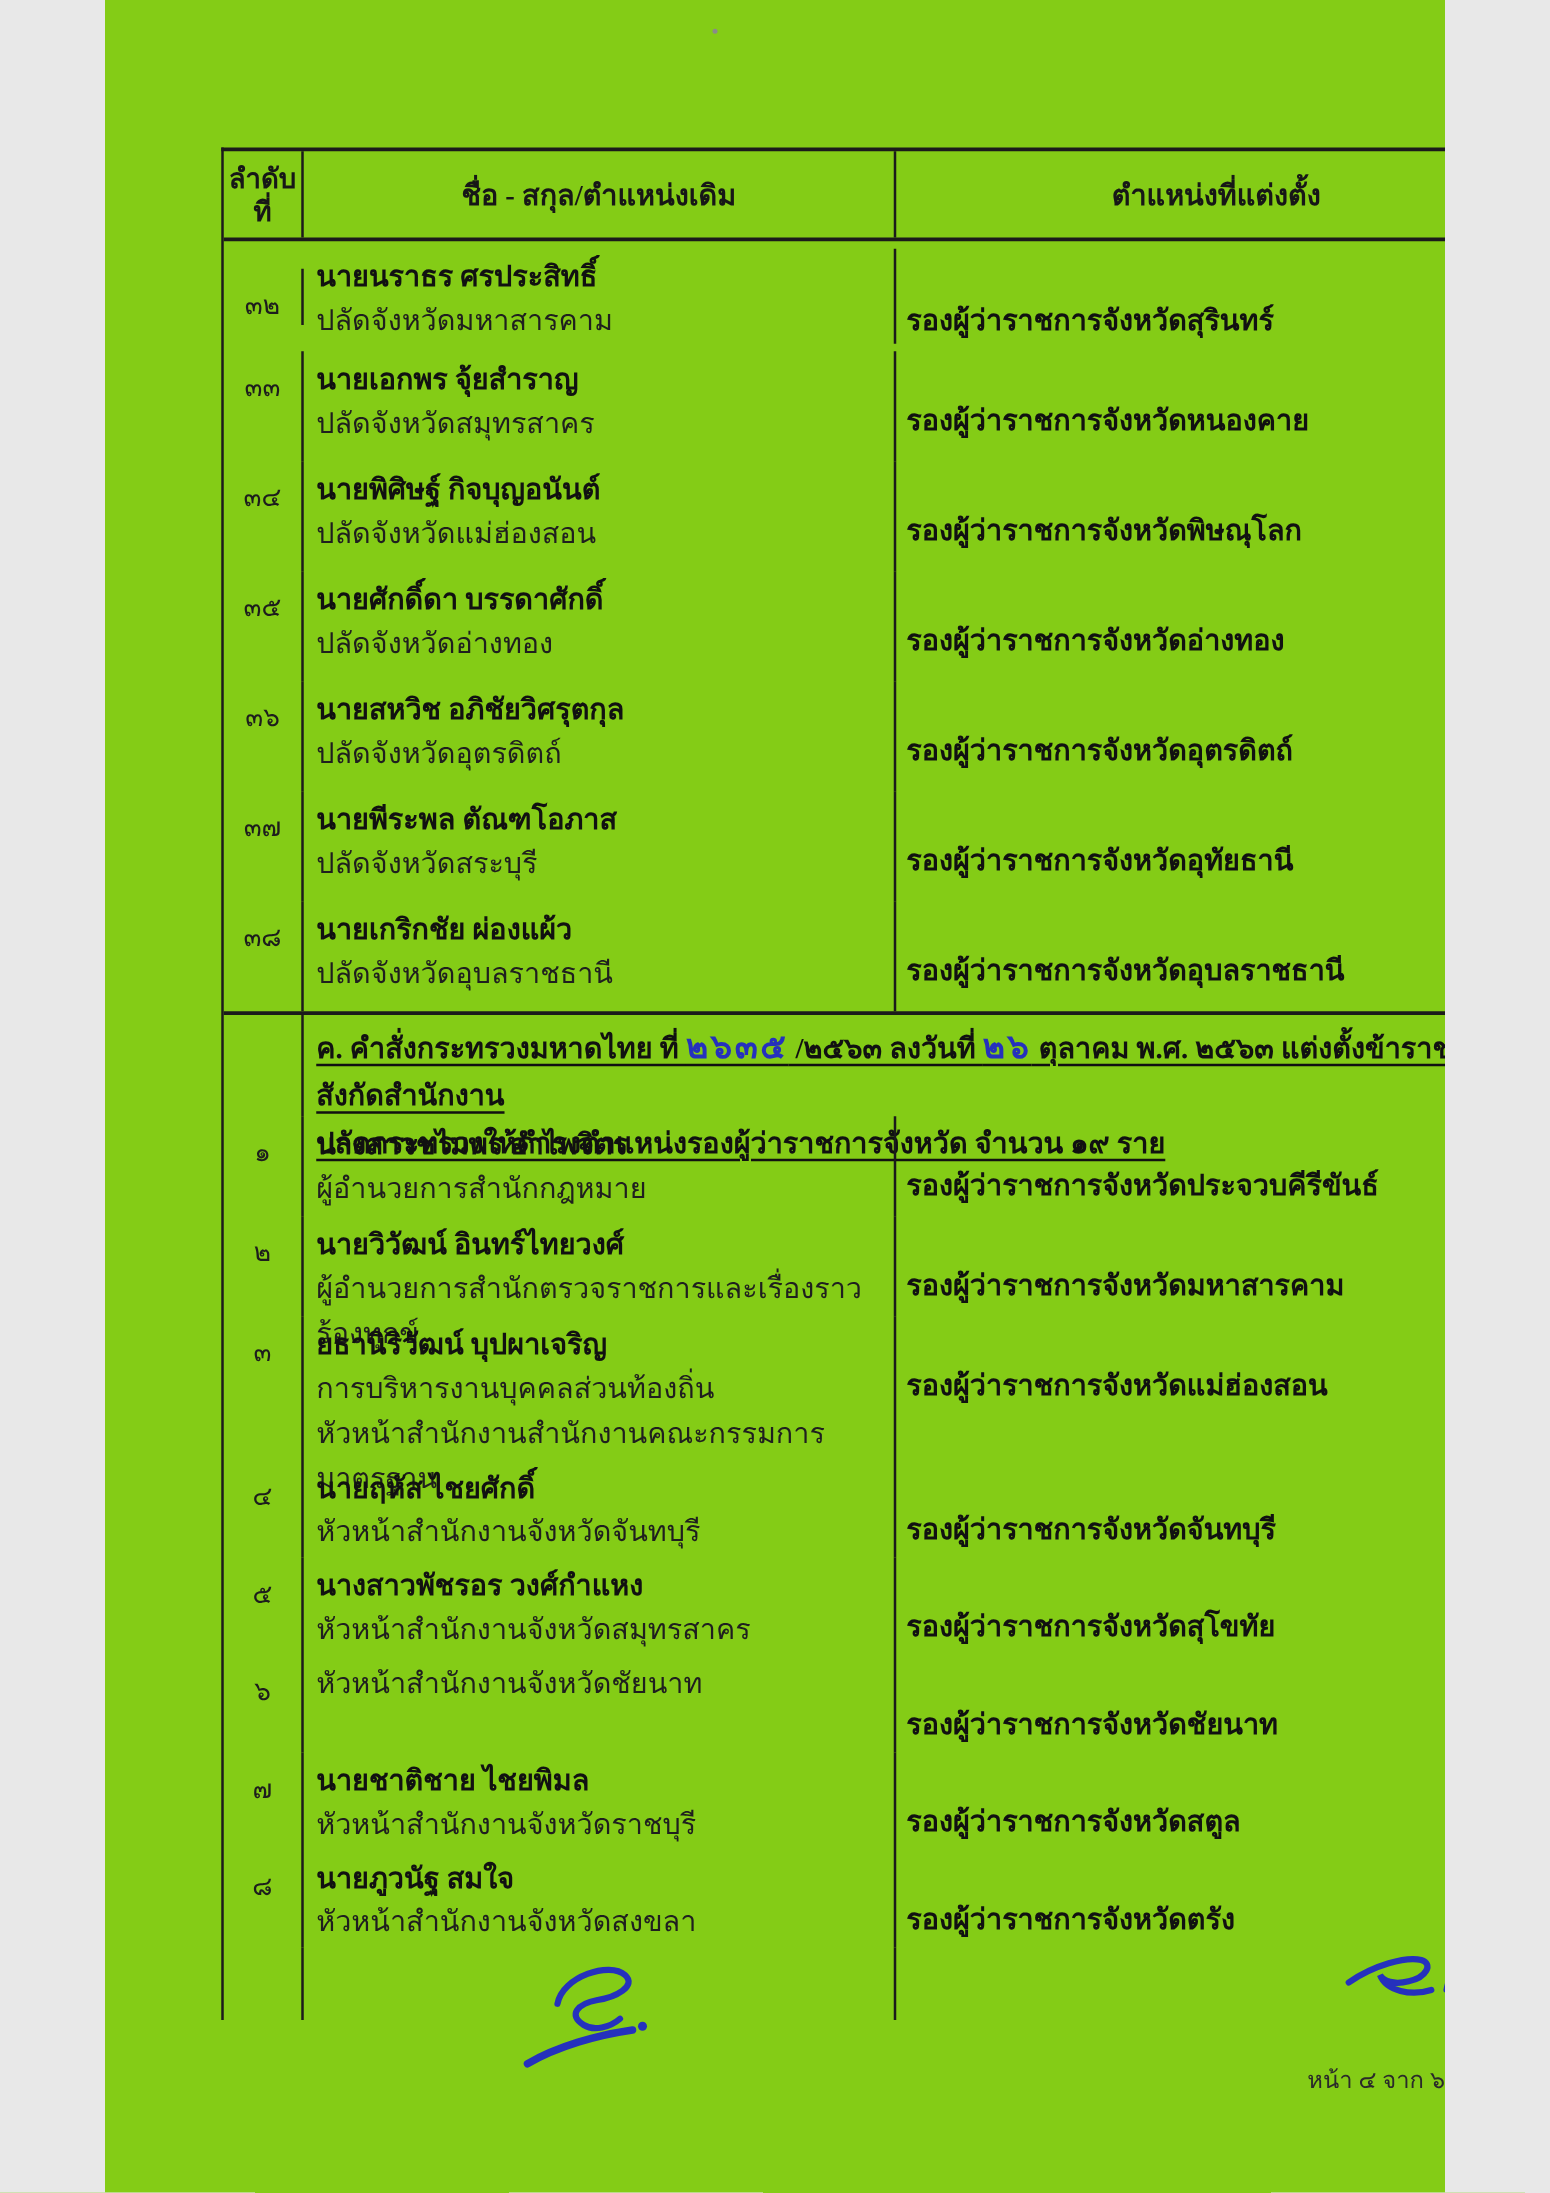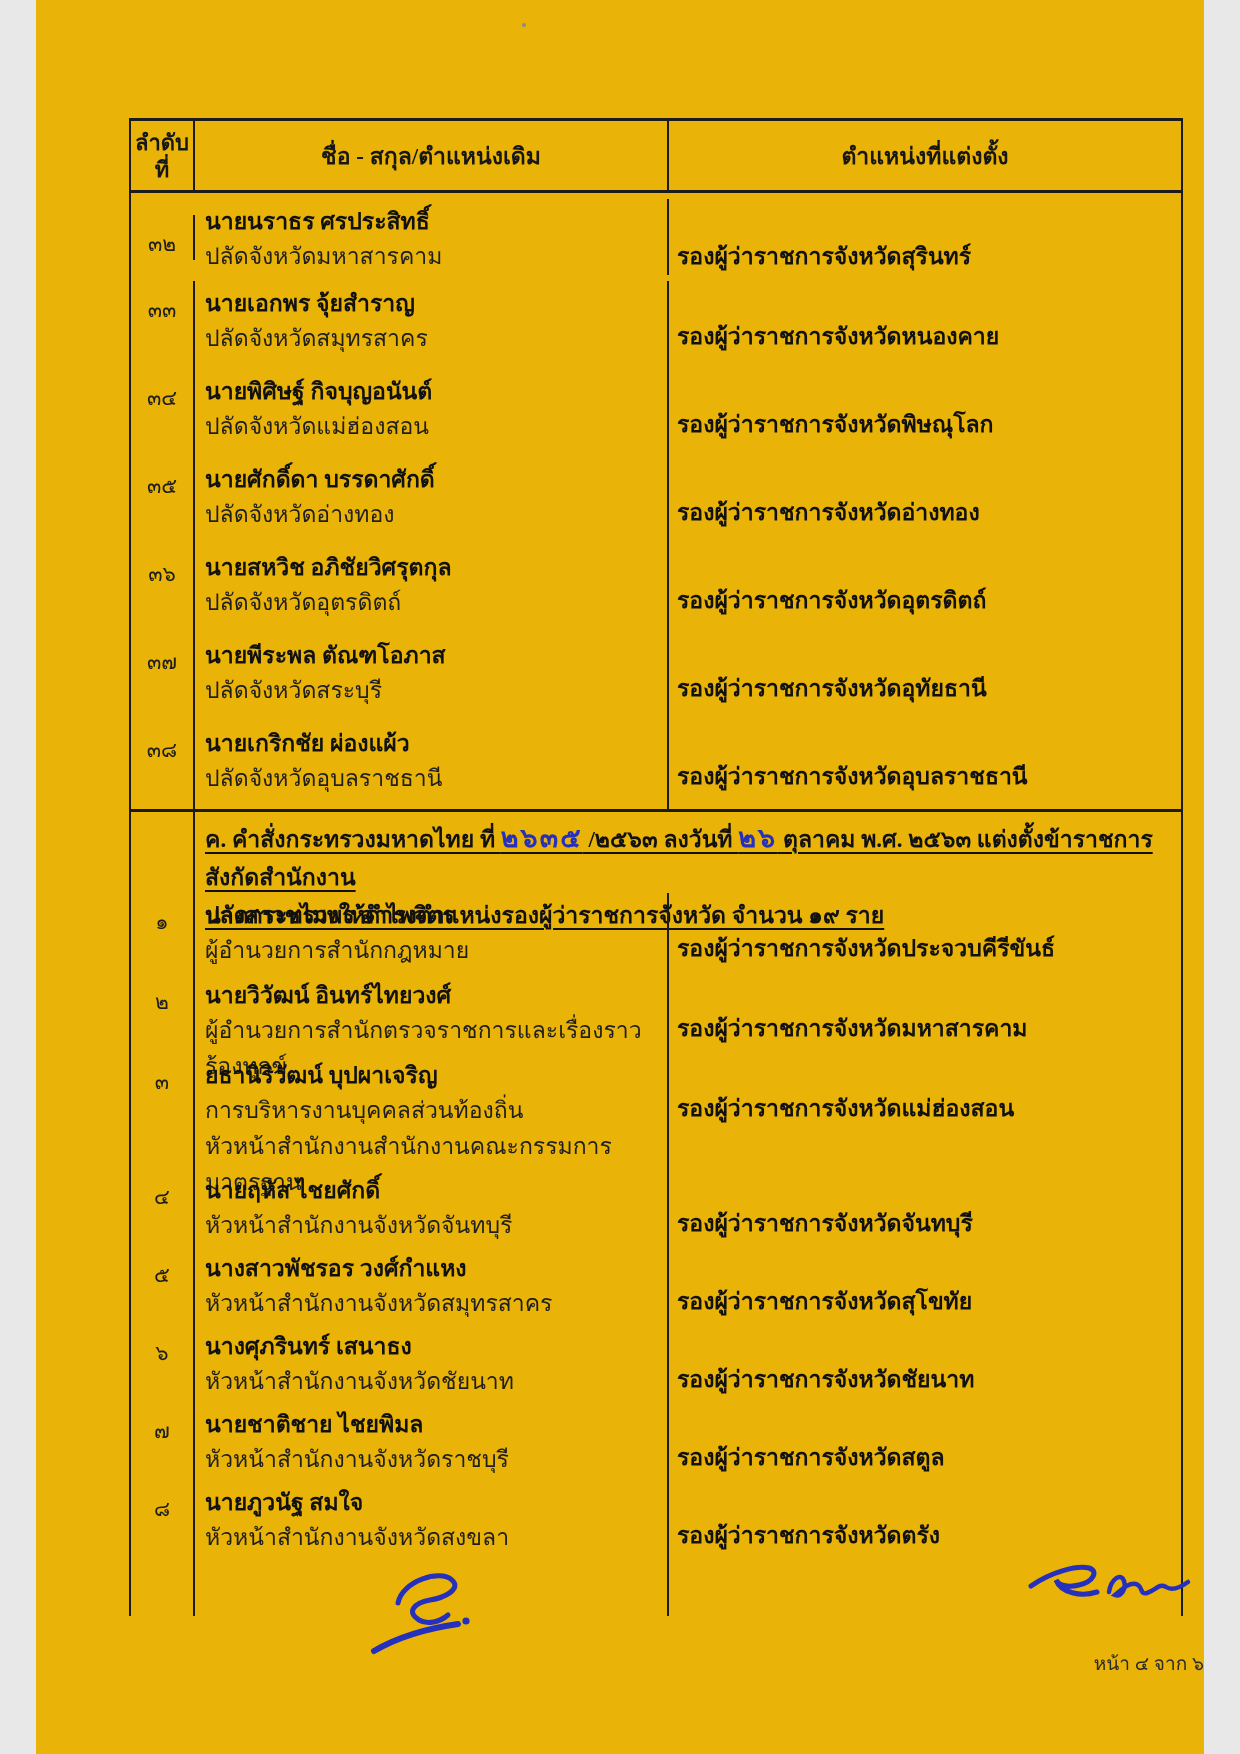--- a/index.html
+++ b/index.html
@@ -1,16 +1,16 @@
 <!DOCTYPE html>
 <html><head>
 <meta charset="utf-8">
 <style>
   html,body{margin:0;padding:0;background:#e8e8e8;}
-  .page{position:relative;width:1168px;height:1754px;background:#eab308;margin:0 auto;
+  .page{position:relative;width:1072px;height:1754px;background:#84cc16;margin:0 auto;
         font-family:"Liberation Serif","DejaVu Serif",serif;color:#171717;overflow:hidden;}
   .speck{position:absolute;left:486px;top:23px;width:4px;height:4px;background:#8a8a8a;border-radius:50%;}
 
   #tbl{position:absolute;left:93px;top:118px;width:1054px;box-sizing:border-box;
        border-top:3px solid #1b1b1b;border-left:2px solid #1b1b1b;border-right:2px solid #1b1b1b;}
   .trow{display:flex;box-sizing:border-box;}
   .c-no{width:64px;box-sizing:border-box;border-right:2px solid #1b1b1b;text-align:center;flex:0 0 auto;}
   .c-name{width:474px;box-sizing:border-box;border-right:2px solid #1b1b1b;padding:5px 6px 0 10px;flex:0 0 auto;}
   .c-app{flex:1 1 auto;box-sizing:border-box;padding:40px 4px 0 8px;}
 
@@ -180,21 +180,20 @@
             <div class="nm">นางสาวพัชรอร วงศ์กำแหง</div>
             <div class="pos">หัวหน้าสำนักงานจังหวัดสมุทรสาคร</div>
           </div>
           <div class="c-app">
             <div class="app-txt">รองผู้ว่าราชการจังหวัดสุโขทัย</div>
           </div>
         </div>
         <div class="trow" style="height: 78px;">
           <div class="c-no cell-no">๖</div>
           <div class="c-name">
-            <div class="nm">นางศุภรินทร์ เสนาธง</div>
             <div class="pos">หัวหน้าสำนักงานจังหวัดชัยนาท</div>
           </div>
           <div class="c-app">
             <div class="app-txt">รองผู้ว่าราชการจังหวัดชัยนาท</div>
           </div>
         </div>
         <div class="trow" style="height: 78px;">
           <div class="c-no cell-no">๗</div>
           <div class="c-name">
             <div class="nm">นายชาติชาย ไชยพิมล</div>

